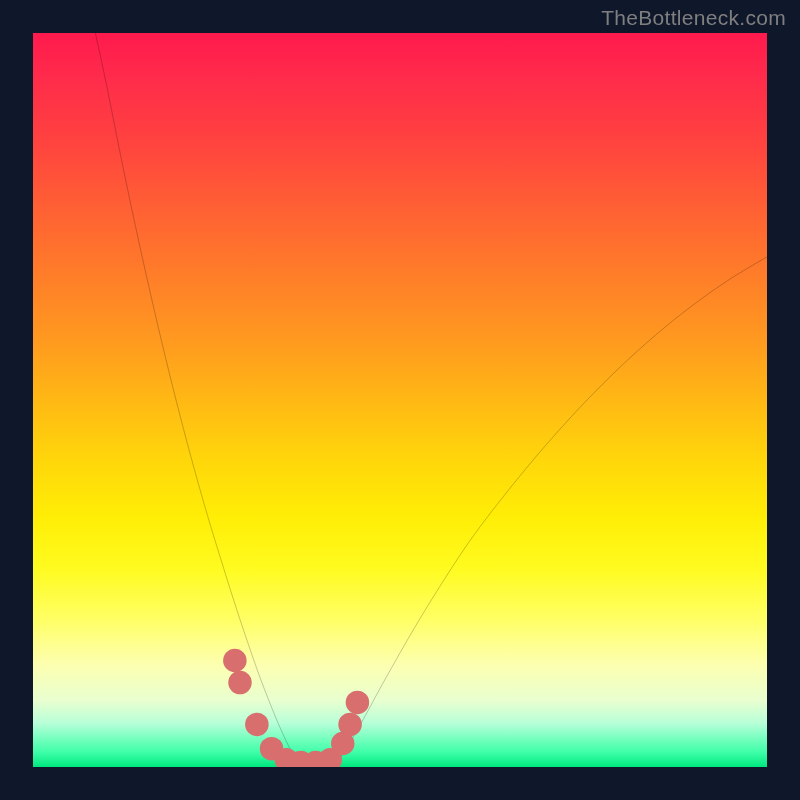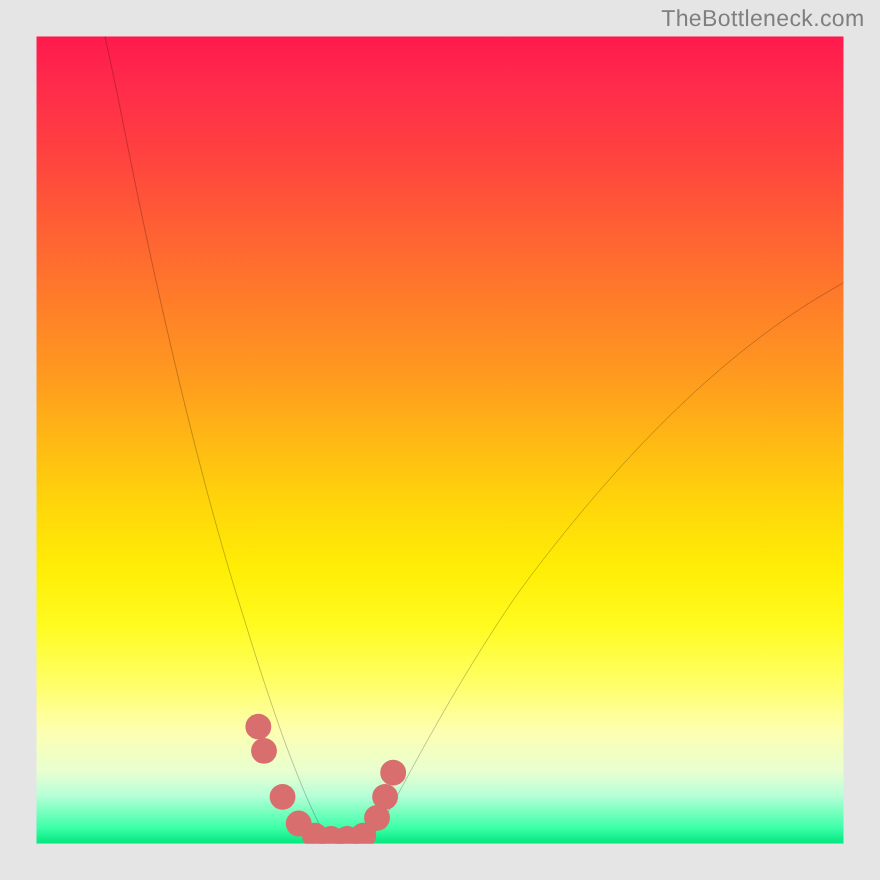--- a/index.html
+++ b/index.html
@@ -8,21 +8,21 @@
     width: 800px;
     height: 800px;
     background: #000;
     overflow: hidden;
     font-family: Arial, Helvetica, sans-serif;
   }
   .stage {
     position: relative;
     width: 800px;
     height: 800px;
-    background: #e5e5e5;
+    background: #0f172a;
   }
   .plot-area {
     position: absolute;
     left: 33px;
     top: 33px;
     width: 734px;
     height: 734px;
     overflow: hidden;
   }
   .gradient-bg {

